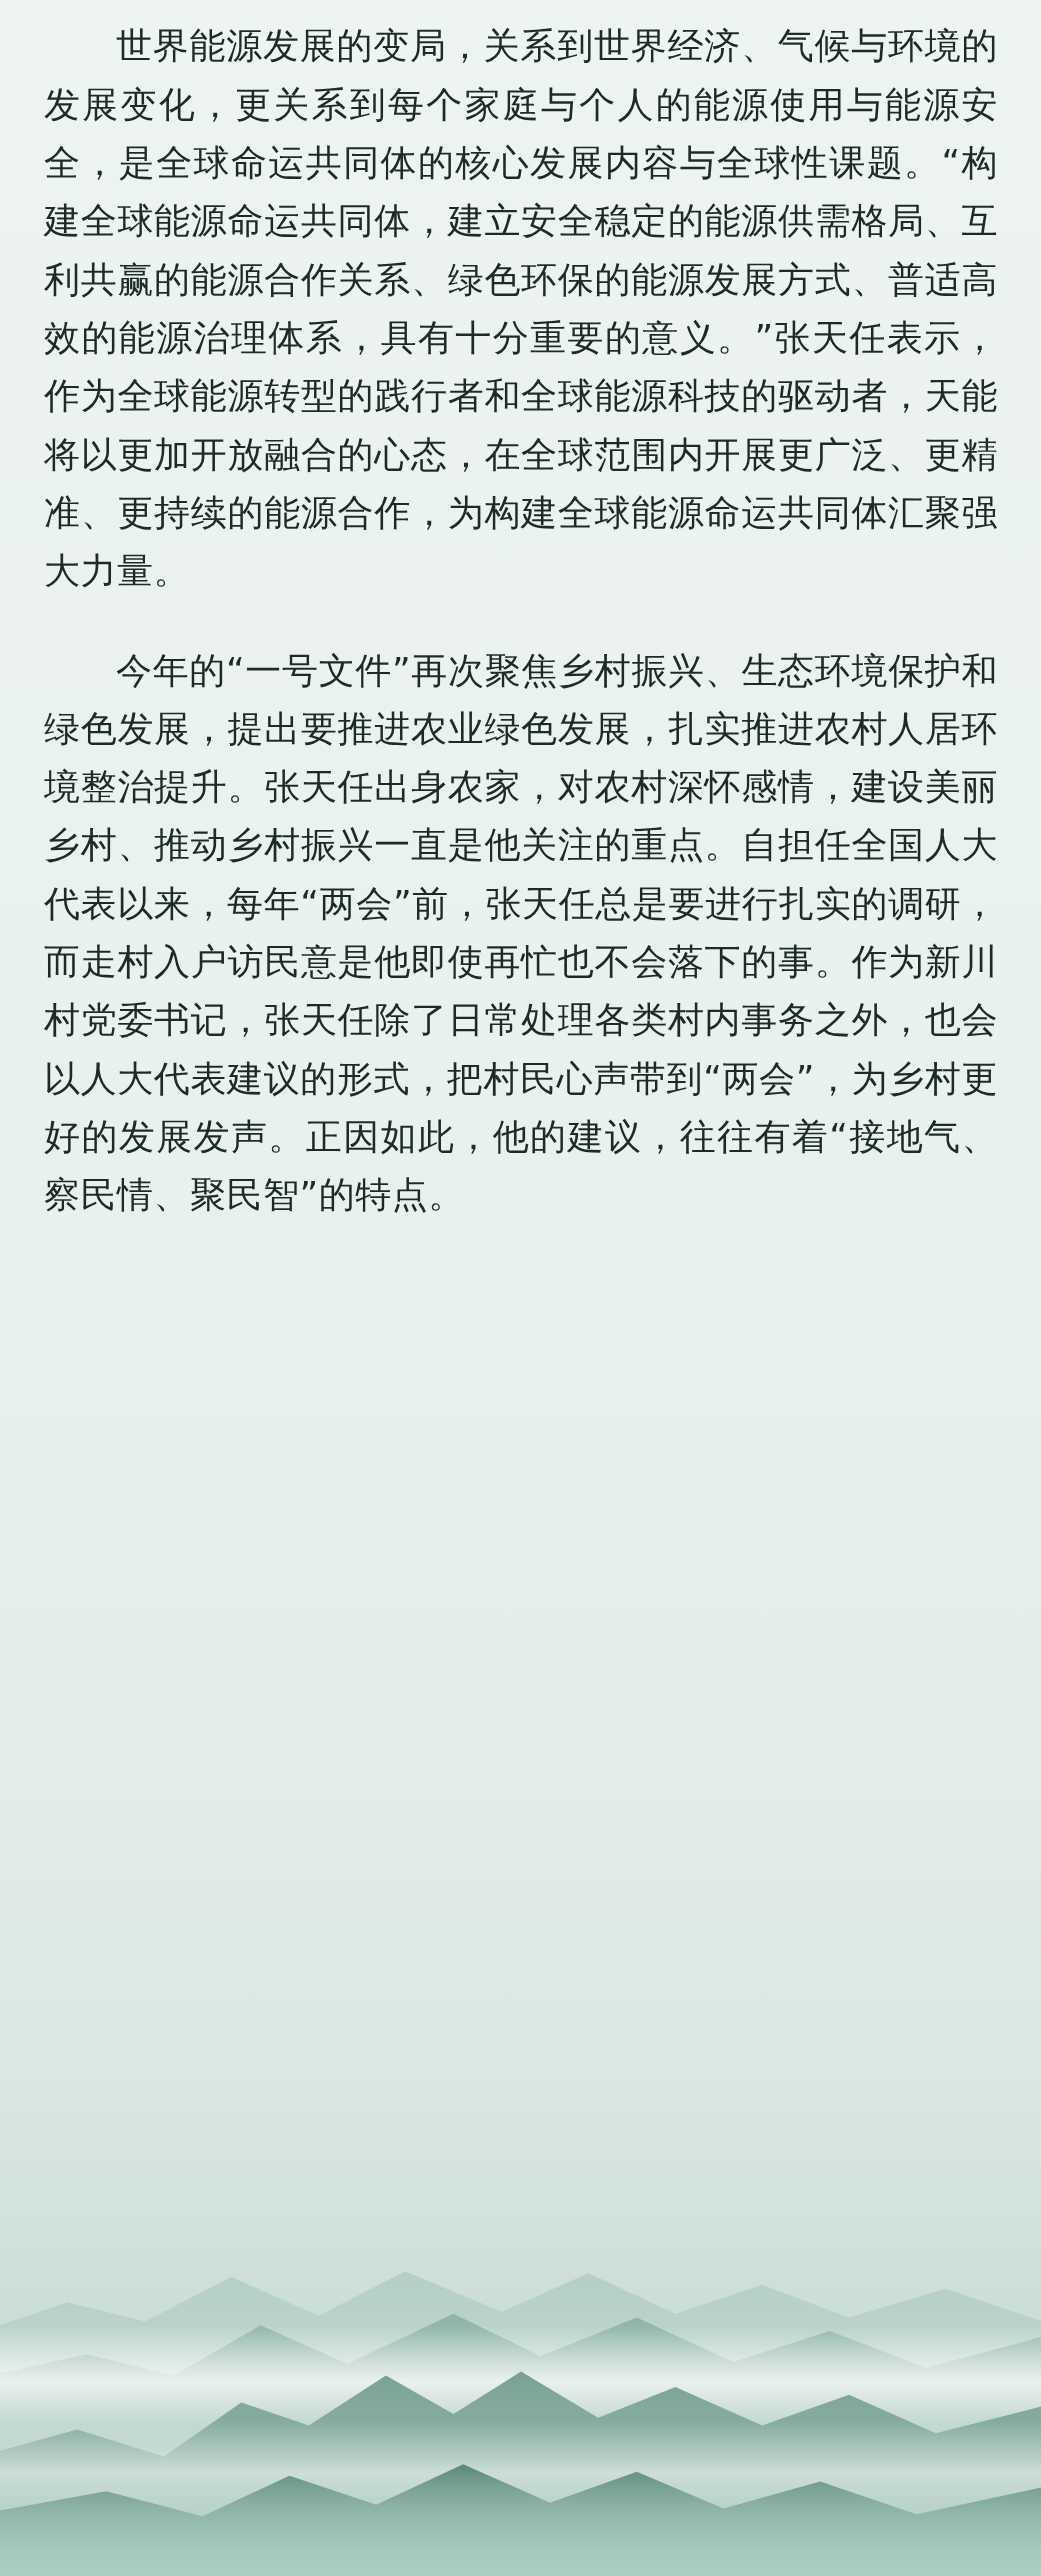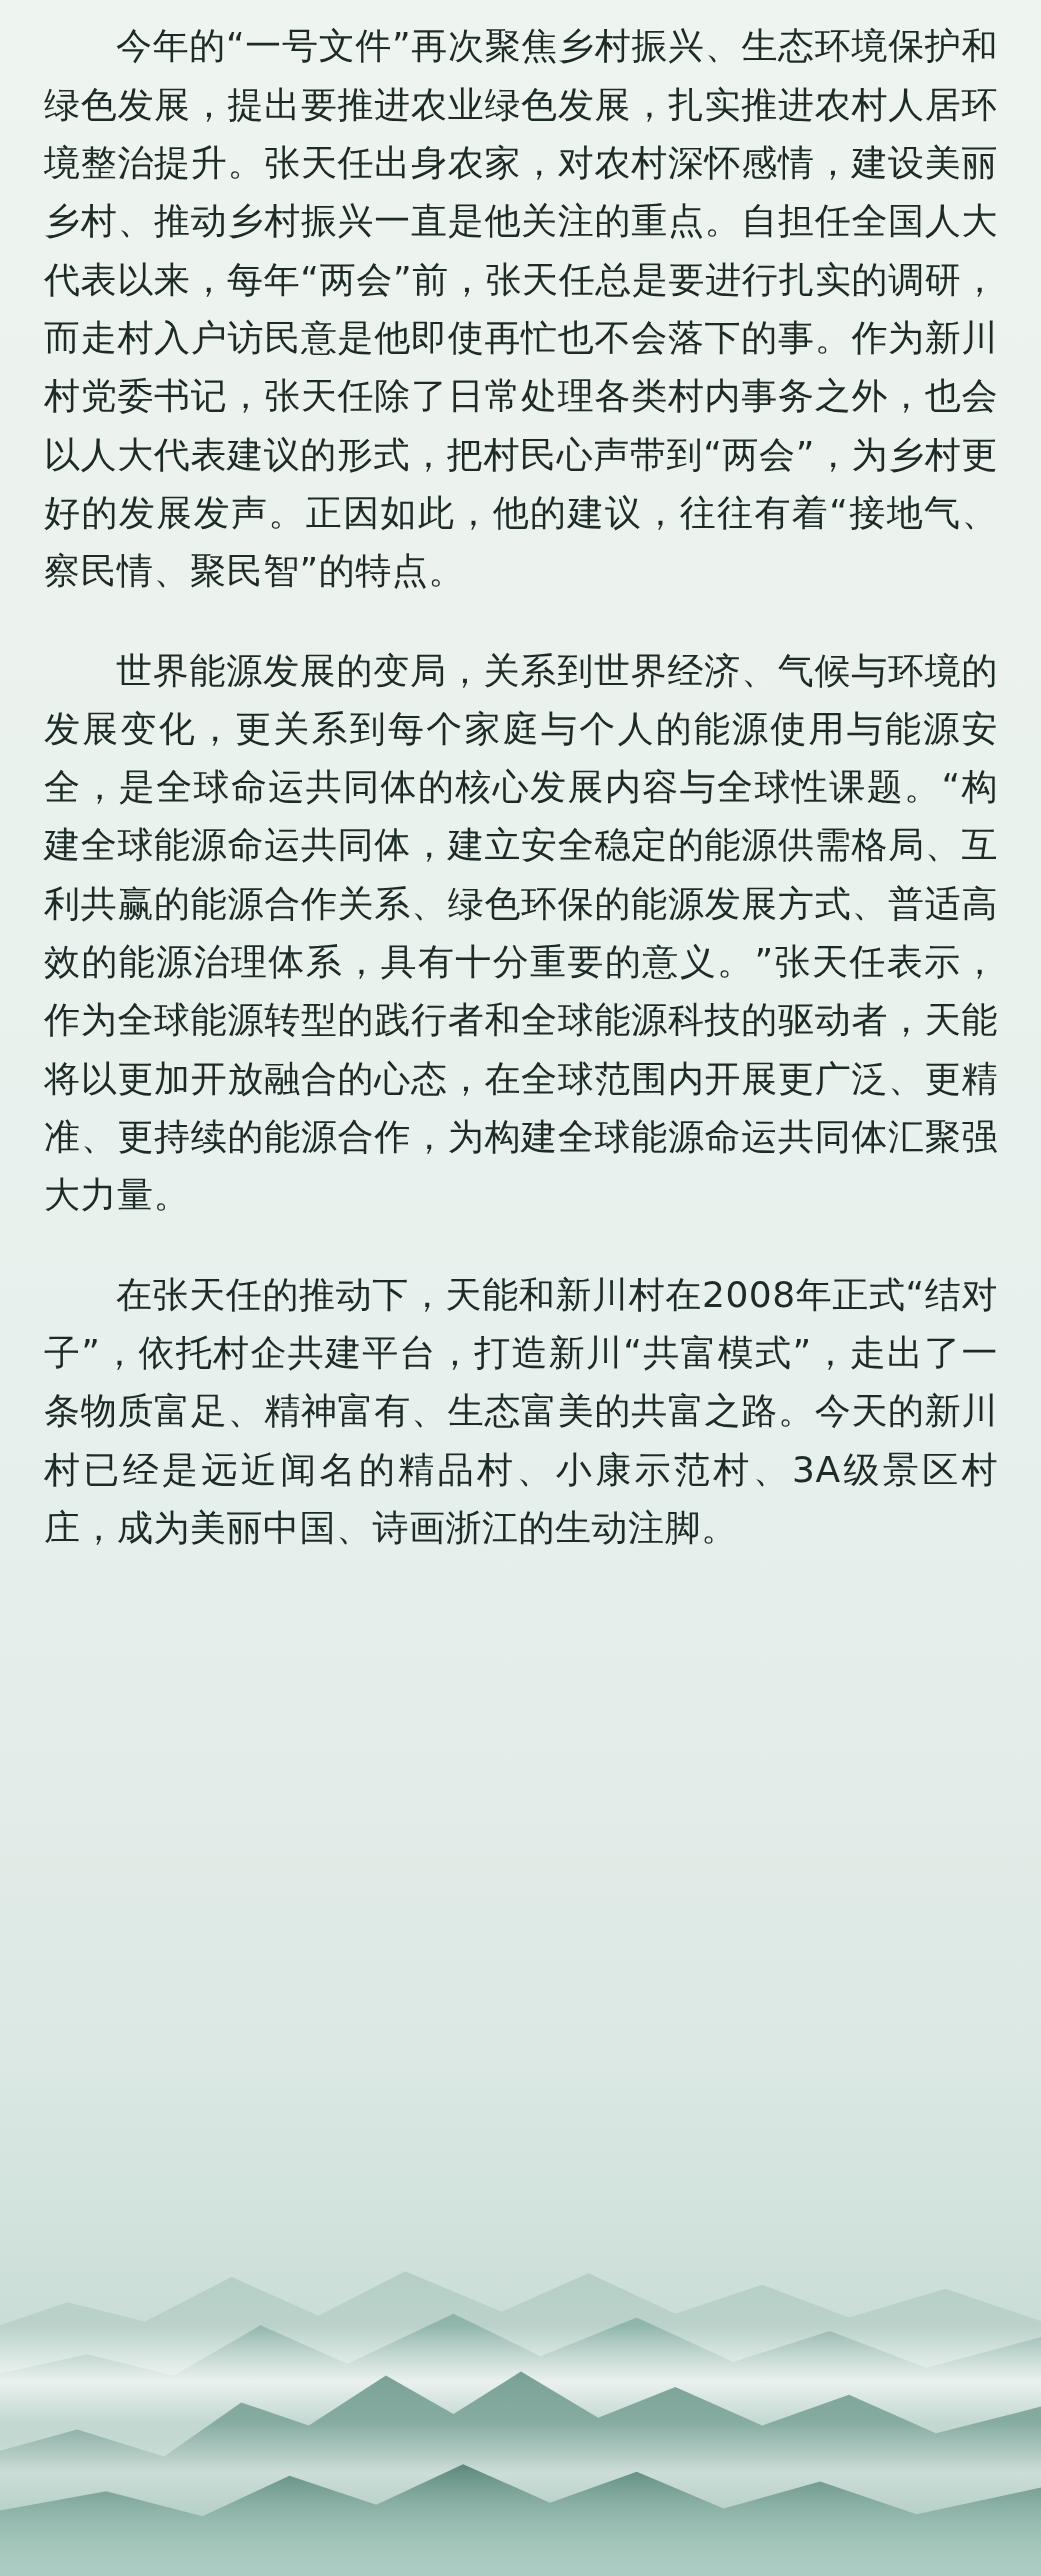--- a/index.html
+++ b/index.html
@@ -62,23 +62,22 @@
     font-family: "DejaVu Sans", "Liberation Sans", sans-serif;
   }
   .para:last-child { margin-bottom: 0; }
 </style>
 </head>
 <body>
 
 <div class="page-bg"></div>
 
 <div class="article">
+  <p class="para">世界能源发展的变局，关系到世界经济、气候与环境的发展变化，更关系到每个家庭与个人的能源使用与能源安全，是全球命运共同体的核心发展内容与全球性课题。“构建全球能源命运共同体，建立安全稳定的能源供需格局、互利共赢的能源合作关系、绿色环保的能源发展方式、普适高效的能源治理体系，具有十分重要的意义。”张天任表示，作为全球能源转型的践行者和全球能源科技的驱动者，天能将以更加开放融合的心态，在全球范围内开展更广泛、更精准、更持续的能源合作，为构建全球能源命运共同体汇聚强大力量。</p>
   <p class="para">今年的“一号文件”再次聚焦乡村振兴、生态环境保护和绿色发展，提出要推进农业绿色发展，扎实推进农村人居环境整治提升。张天任出身农家，对农村深怀感情，建设美丽乡村、推动乡村振兴一直是他关注的重点。自担任全国人大代表以来，每年“两会”前，张天任总是要进行扎实的调研，而走村入户访民意是他即使再忙也不会落下的事。作为新川村党委书记，张天任除了日常处理各类村内事务之外，也会以人大代表建议的形式，把村民心声带到“两会”，为乡村更好的发展发声。正因如此，他的建议，往往有着“接地气、察民情、聚民智”的特点。</p>
-  <p class="para">世界能源发展的变局，关系到世界经济、气候与环境的发展变化，更关系到每个家庭与个人的能源使用与能源安全，是全球命运共同体的核心发展内容与全球性课题。“构建全球能源命运共同体，建立安全稳定的能源供需格局、互利共赢的能源合作关系、绿色环保的能源发展方式、普适高效的能源治理体系，具有十分重要的意义。”张天任表示，作为全球能源转型的践行者和全球能源科技的驱动者，天能将以更加开放融合的心态，在全球范围内开展更广泛、更精准、更持续的能源合作，为构建全球能源命运共同体汇聚强大力量。</p>
-  <p class="para">在张天任的推动下，天能和新川村在2008年正式“结对子”，依托村企共建平台，打造新川“共富模式”，走出了一条物质富足、精神富有、生态富美的共富之路。今天的新川村已经是远近闻名的精品村、小康示范村、3A级景区村庄，成为美丽中国、诗画浙江的生动注脚。</p>
 </div>
 
 <div class="mountains">
   <svg viewBox="0 0 1080 560" preserveAspectRatio="none" xmlns="http://www.w3.org/2000/svg">
     <defs>
       <linearGradient id="fadeTop" x1="0" y1="0" x2="0" y2="1">
         <stop offset="0%" stop-color="#ffffff" stop-opacity="0"></stop>
         <stop offset="100%" stop-color="#ffffff" stop-opacity="0.85"></stop>
       </linearGradient>
       <linearGradient id="ridgeFar" x1="0" y1="0" x2="0" y2="1">

